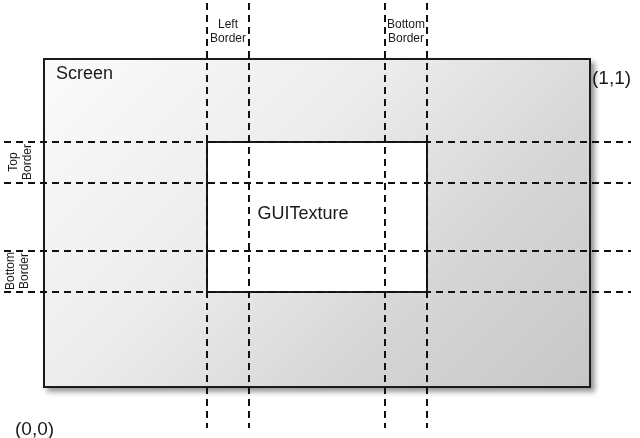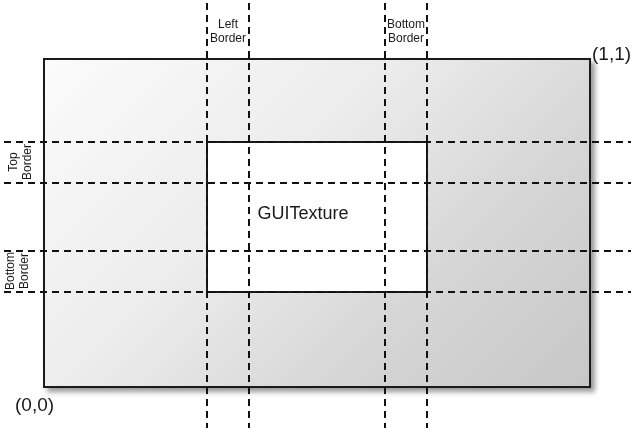--- a/index.html
+++ b/index.html
@@ -64,21 +64,21 @@
   .screen-label {
     left: 56px; top: 63px;
     font-size: 18px;
   }
   .texture-label {
     left: 206px; top: 203px;
     width: 194px;
     text-align: center;
     font-size: 18px;
   }
-  .corner-label { font-size: 19px; }
+  .corner-label { font-size: 19px; margin-top: 24px; }
   .origin-label { left: 15px;  top: 394px; }
   .unit-label   { left: 592px; top: 43px; }
   .border-label {
     font-size: 12px;
     line-height: 14px;
     text-align: center;
     width: 44px;
   }
   .border-label span { display: block; }
   .lb-top { top: 17px; }
@@ -102,20 +102,21 @@
   <div class="vline v-left-outer"></div>
   <div class="vline v-left-inner"></div>
   <div class="vline v-right-inner"></div>
   <div class="vline v-right-outer"></div>
 
   <div class="hline h-top-outer"></div>
   <div class="hline h-top-inner"></div>
   <div class="hline h-bottom-inner"></div>
   <div class="hline h-bottom-outer"></div>
 
+  <div class="label screen-label">Screen</div>
 
   <div class="label texture-label">GUITexture</div>
 
   <div class="label corner-label origin-label">(0,0)</div>
 
   <div class="label corner-label unit-label">(1,1)</div>
 
   <div class="label border-label lb-top lb-left">
     <span>Left</span>
     <span>Border</span>

